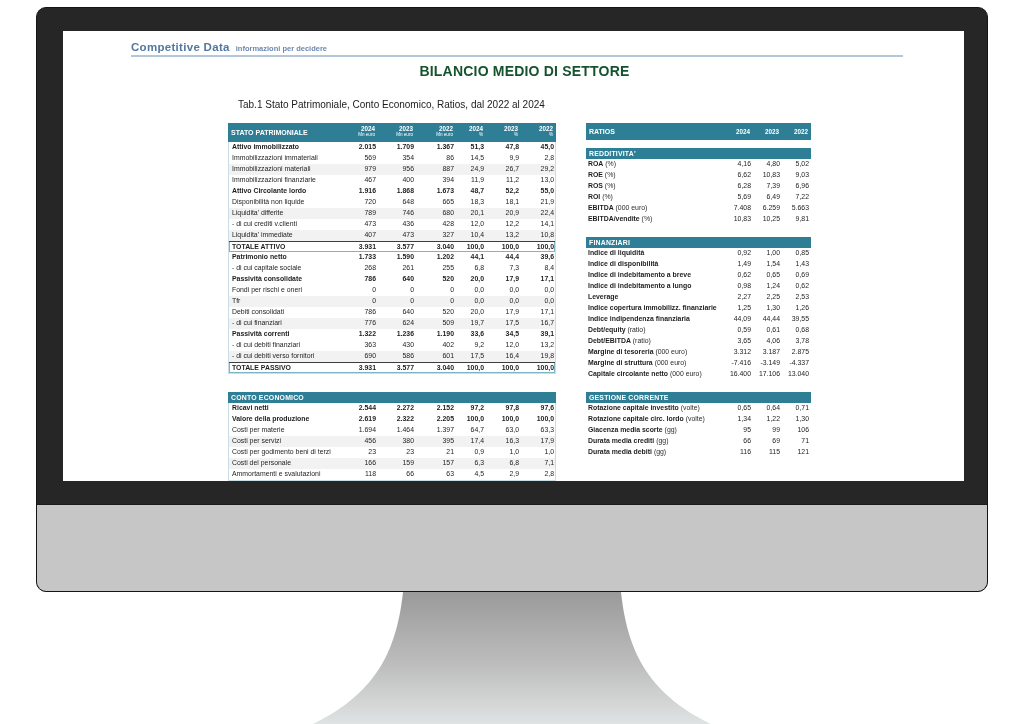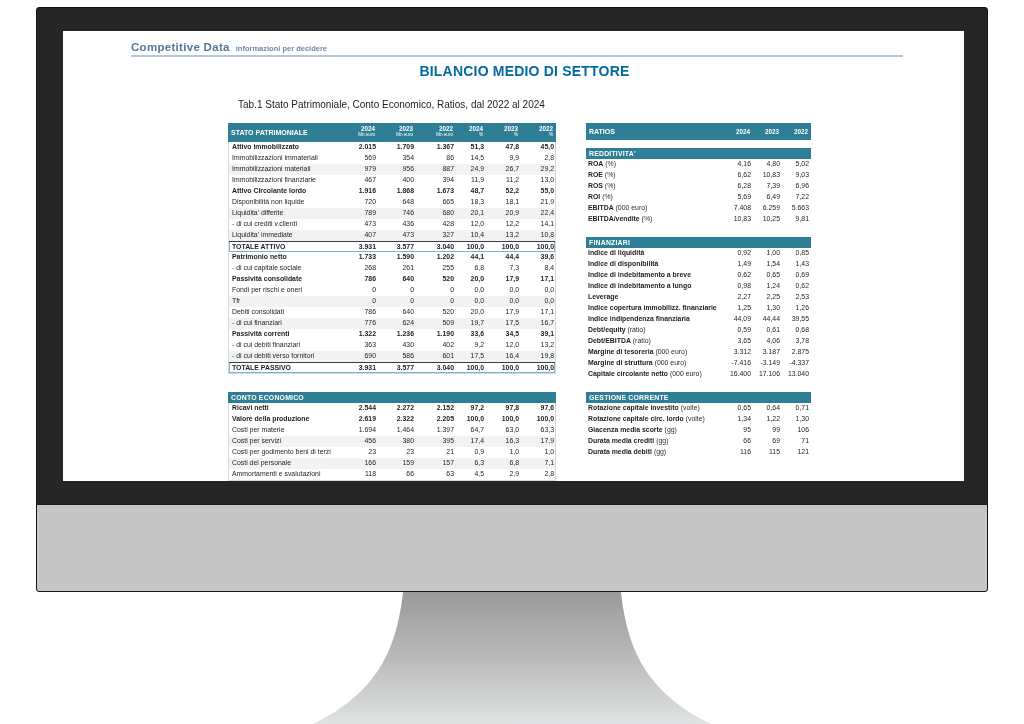--- a/index.html
+++ b/index.html
@@ -2,36 +2,36 @@
 <html><head>
 <meta charset="utf-8">
 <style>
   * { margin:0; padding:0; box-sizing:border-box; }
   html,body { width:1024px; height:724px; background:#ffffff; overflow:hidden;
               font-family:"Liberation Sans", sans-serif; }
   .page { position:relative; width:1024px; height:724px; background:#ffffff; }
 
   
   .monitor { position:absolute; left:36px; top:7px; width:952px; height:585px;
-             background:#262626; border:1px solid #151515; border-radius:3px; overflow:hidden; }
+             background:#262626; border:1px solid #151515; border-radius:10px; overflow:hidden; }
   .chin { position:absolute; left:0; bottom:0; width:100%; height:87px; background:#c6c6c6;
           border-top:1px solid #1b1b1b; }
   .stand { position:absolute; left:297px; top:592px; width:430px; height:132px; display:block; }
 
   
   .screen { position:absolute; left:26px; top:23px; width:901px; height:450px;
             background:#ffffff; overflow:hidden; }
 
   .brandrow { position:absolute; left:68px; top:6px; white-space:nowrap; }
   .brand   { font-size:11.5px; font-weight:bold; color:#54779f; letter-spacing:0.3px; }
   .tagline { font-size:7.5px;  font-weight:bold; color:#6d87ae; margin-left:6px; }
   .brand-rule { position:absolute; left:68px; top:24px; width:772px; height:2px; background:#b3c6db; }
 
   .title    { position:absolute; left:175px; top:32px; width:573px; text-align:center;
-              font-size:14px; font-weight:bold; color:#0369a1; letter-spacing:0.2px; }
+              font-size:14px; font-weight:bold; color:#14532d; letter-spacing:0.2px; }
   .subtitle { position:absolute; left:175px; top:68px; font-size:10px; color:#1c1c1c; }
 
   .left-col  { position:absolute; left:165px; top:92px; width:328px; }
   .right-col { position:absolute; left:523px; top:92px; width:225px; }
 
   
   .row6 { display:grid; grid-template-columns:112px 38px 38px 40px 30px 35px 35px; }
   .row3 { display:grid; grid-template-columns:138px 29px 29px 29px; }
   .bar, .hdr { background:#2e7e96; color:#ffffff; }
 

